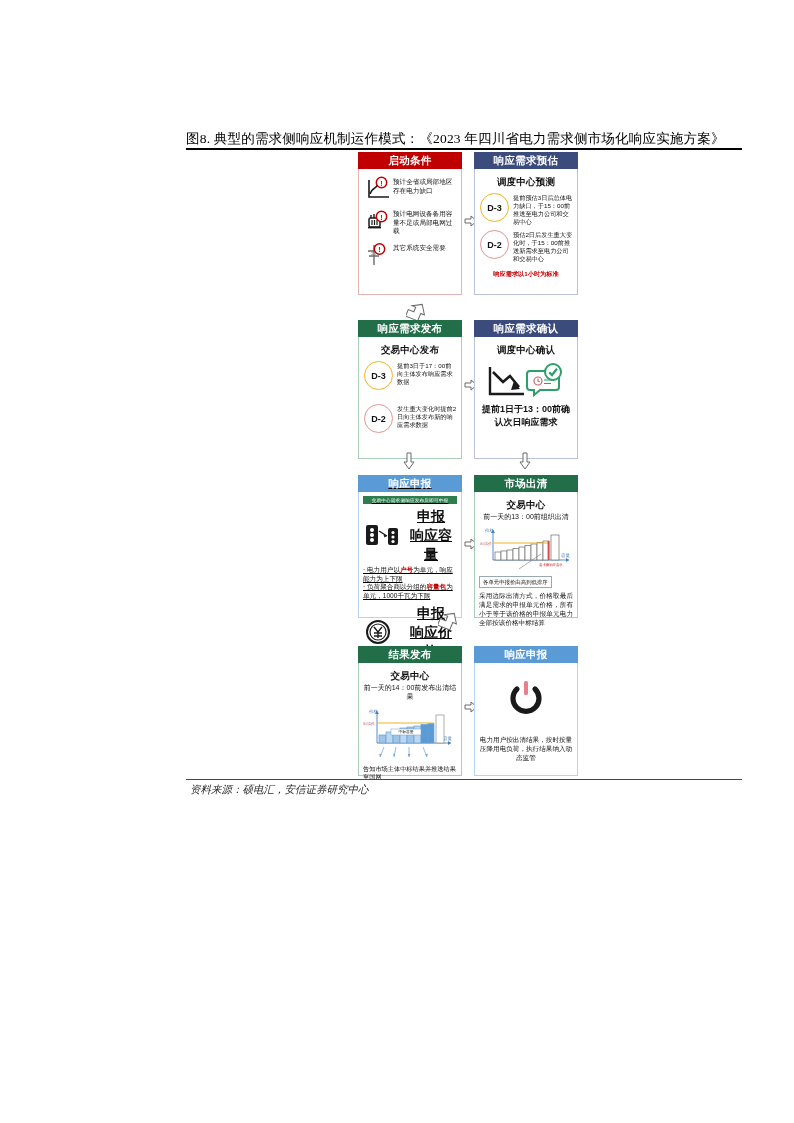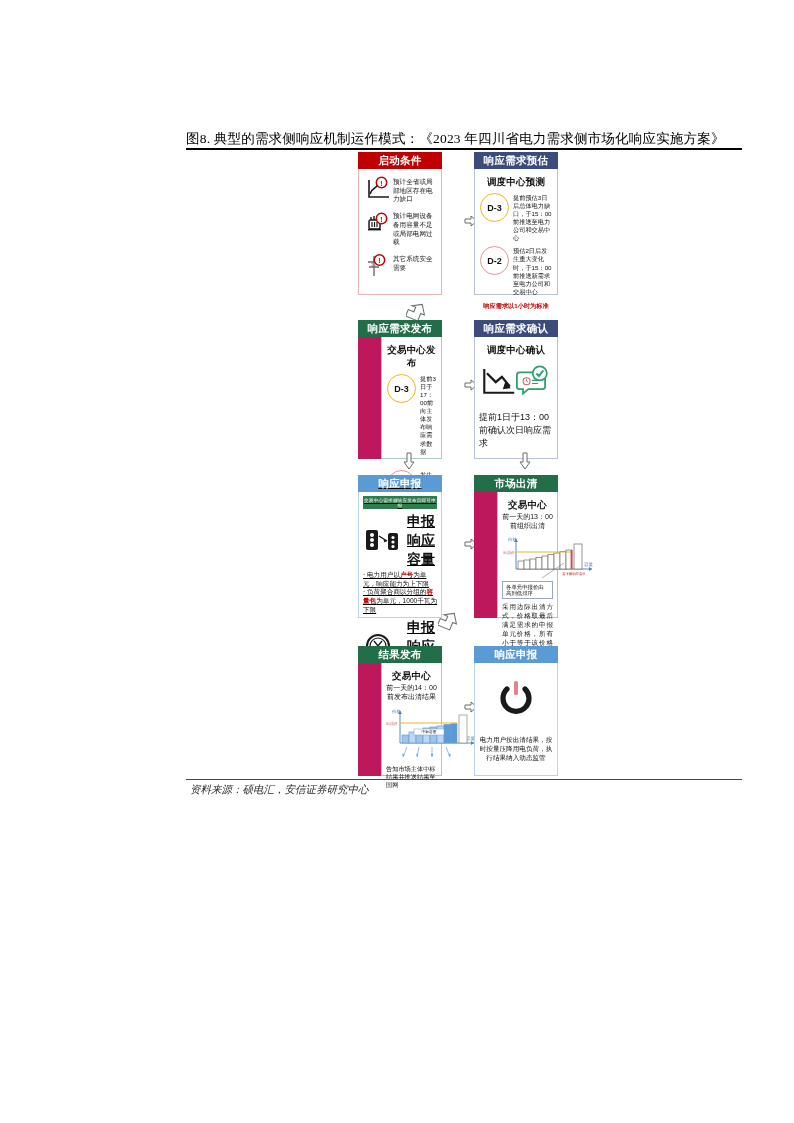--- a/index.html
+++ b/index.html
@@ -23,37 +23,37 @@
   .rule-bottom{position:absolute;left:186px;top:779px;width:556px;height:1.2px;background:#3f4a54;}
   .source{
     position:absolute;left:190px;top:783px;
     font-family:"Liberation Serif","DejaVu Serif",serif;
     font-style:italic;font-size:10.5px;color:#2b2b2b;
   }
 
   
   .flow{position:absolute;left:358px;top:152px;width:220px;height:625px;}
 
-  .card{position:absolute;width:84px;background:#be185d;}
+  .card{position:absolute;width:104px;background:#4c1d95;}
   .card .hd{
     height:17px;line-height:17px;text-align:center;
     color:#fff;font-weight:bold;font-size:10.5px;letter-spacing:.3px;
   }
   .card .bd{
     border:1px solid #cfd6e2;border-top:none;
     box-sizing:border-box;padding:4px 4px 4px 4px;
     background:#fff;
   }
   .hd.red{background:#c00000;}
   .hd.navy{background:#3b4b7c;}
   .hd.green{background:#216e49;}
   .hd.blue{background:#5b9bd5;}
   .bd.redb{border-color:#e7b4b4;}
   .bd.navyb{border-color:#b9c2d8;}
-  .bd.greenb{border-color:#a9cdba;margin-left:23px;}
+  .bd.greenb{border-color:#a9cdba;}
   .bd.blueb{border-color:#b7d4ee;}
 
   .sub-title{
     text-align:center;font-weight:bold;font-size:9.5px;color:#111;
     margin:3px 0 3px 0;letter-spacing:.2px;
   }
   .sub-line{text-align:center;font-size:7px;color:#111;line-height:1.25;}
 
   
   .irow{display:flex;align-items:flex-start;margin:3px 0 6px 2px;}
@@ -78,22 +78,21 @@
   .hl-red{color:#c00000;font-weight:bold;}
 
   .big-lbl{font-size:14px;font-weight:bold;color:#111;line-height:1.35;text-align:center;}
 
   .banner{
     background:#2e7d4f;color:#fff;font-size:4.6px;text-align:center;
     padding:1.5px 0;letter-spacing:.2px;margin:1px 0 3px 0;
   }
 
   .confirm-txt{
-    font-weight:normal;font-size:9px;line-height:1.45;color:#111;
-    margin-top:8px;
+    text-align:center;font-weight:bold;font-size:9px;line-height:1.45;color:#111;
   }
   .para{font-size:6.6px;line-height:1.36;color:#111;margin-top:4px;text-align:justify;}
   .para-c{font-size:6.6px;line-height:1.4;color:#111;margin-top:6px;text-align:center;}
 
   .cap-box{
     border:1px solid #9aa7b6;font-size:5.4px;line-height:1.2;color:#111;
     padding:2px 3px;display:inline-block;margin-top:2px;
   }
   .cap-plain{font-size:6.2px;line-height:1.3;color:#111;margin-top:4px;}
 

